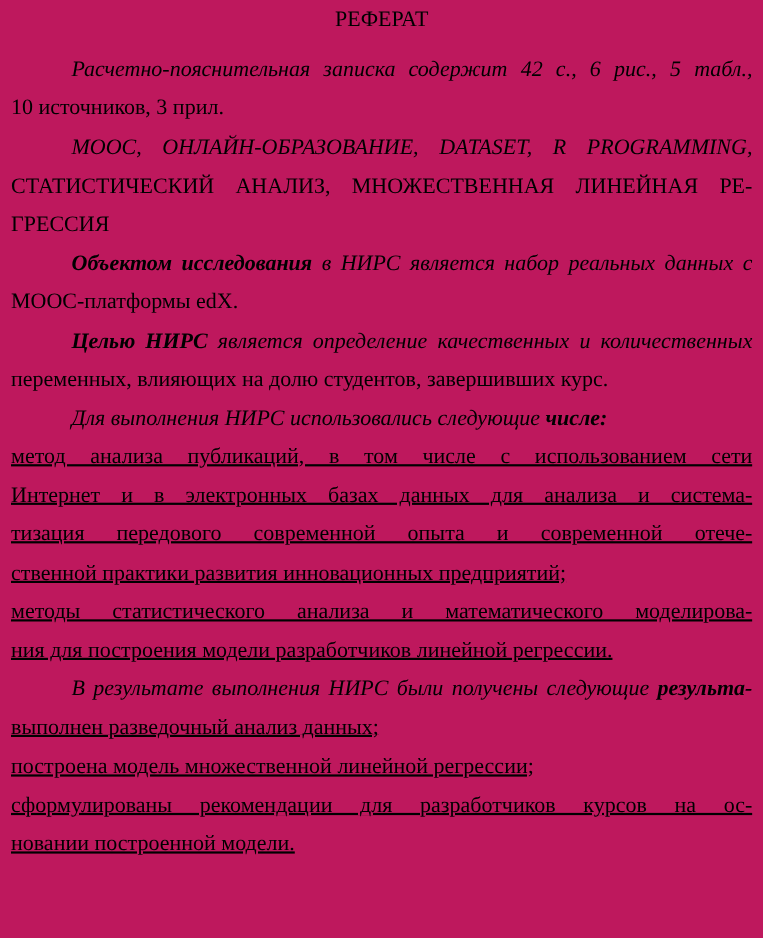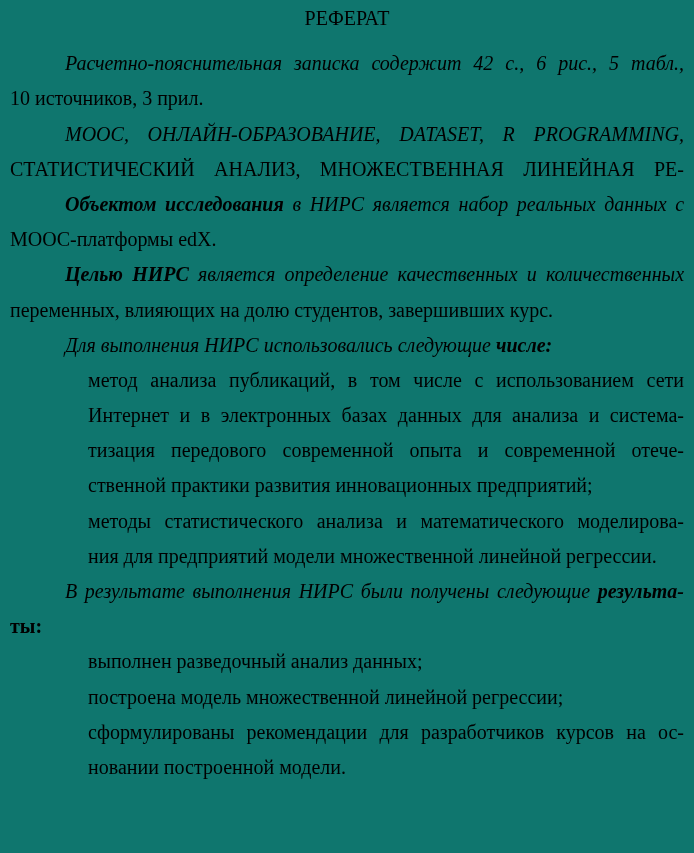--- a/index.html
+++ b/index.html
@@ -7,21 +7,21 @@
     padding: 0;
     background: #ffffff;
   }
   .page {
     position: relative;
     width: 694px;
     height: 853px;
     overflow: hidden;
     box-sizing: border-box;
     padding: 1px 10px 0 10px;
-    background: #0f766e;
+    background: #be185d;
     color: #000000;
     font-family: "Liberation Serif", "DejaVu Serif", serif;
     font-size: 20px;
   }
   .ln {
     line-height: 35.2px;
     height: 35.2px;
     overflow: hidden;
     text-align: justify;
     text-align-last: justify;
@@ -33,56 +33,56 @@
     text-align: center;
     text-align-last: center;
     margin-bottom: 10px;
   }
   .indent {
     text-indent: 55px;
     font-style: italic;
   }
   .bullet {
     position: relative;
-    margin-left: 78px;
+    text-decoration: underline;
   }
   .b {
     font-weight: bold;
   }
 </style>
 </head>
 <body>
 
 <div class="page">
 
   <div class="ln title">РЕФЕРАТ</div>
 
   <div class="ln indent">Расчетно-пояснительная записка содержит 42 с., 6 рис., 5 табл.,</div>
   <div class="ln last">10 источников, 3 прил.</div>
 
   <div class="ln indent">MOOC, ОНЛАЙН-ОБРАЗОВАНИЕ, DATASET, R PROGRAMMING,</div>
   <div class="ln">СТАТИСТИЧЕСКИЙ АНАЛИЗ, МНОЖЕСТВЕННАЯ ЛИНЕЙНАЯ РЕ-</div>
+  <div class="ln last">ГРЕССИЯ</div>
 
   <div class="ln indent"><span class="b">Объектом исследования</span><span> в НИРС является набор реальных данных с</span></div>
   <div class="ln last">MOOC-платформы edX.</div>
 
   <div class="ln indent"><span class="b">Целью НИРС</span><span> является определение качественных и количественных</span></div>
   <div class="ln last">переменных, влияющих на долю студентов, завершивших курс.</div>
 
   <div class="ln indent last"><span>Для выполнения НИРС использовались следующие </span><span class="b">числе:</span></div>
 
   <div class="ln bullet"><span>метод анализа публикаций, в том числе с использованием сети</span></div>
   <div class="ln bullet">Интернет и в электронных базах данных для анализа и система-</div>
   <div class="ln bullet">тизация передового современной опыта и современной отече-</div>
   <div class="ln bullet last">ственной практики развития инновационных предприятий;</div>
 
   <div class="ln bullet"><span>методы статистического анализа и математического моделирова-</span></div>
-  <div class="ln bullet last">ния для предприятий модели множественной линейной регрессии.</div>
+  <div class="ln bullet last">ния для построения модели разработчиков линейной регрессии.</div>
 
   <div class="ln indent"><span>В результате выполнения НИРС были получены следующие </span><span class="b">результа-</span></div>
-  <div class="ln last"><span class="b">ты:</span></div>
 
   <div class="ln bullet last"><span>выполнен разведочный анализ данных;</span></div>
   <div class="ln bullet last"><span>построена модель множественной линейной регрессии;</span></div>
   <div class="ln bullet"><span>сформулированы рекомендации для разработчиков курсов на ос-</span></div>
   <div class="ln bullet last">новании построенной модели.</div>
 
 </div>
 
 </body></html>

